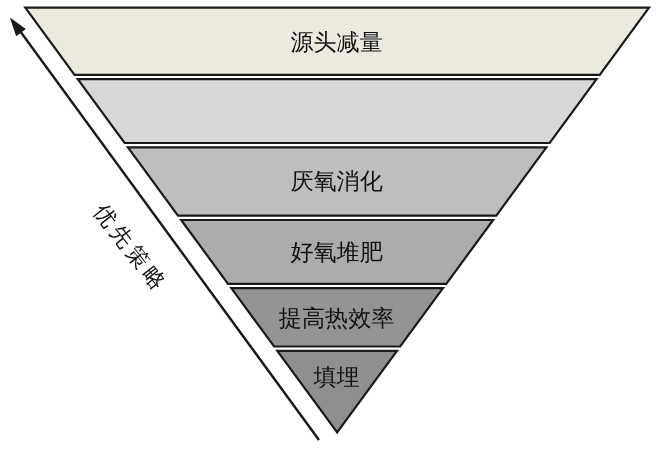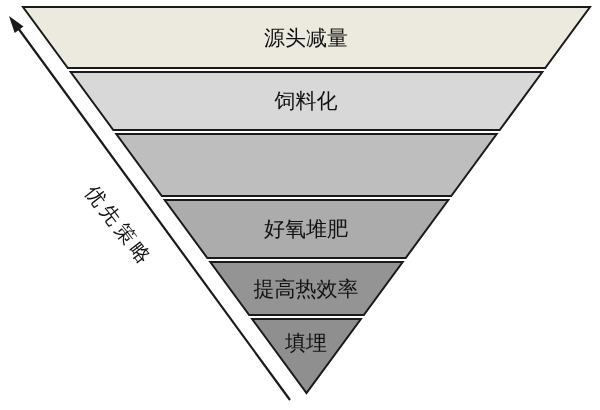--- a/index.html
+++ b/index.html
@@ -86,23 +86,23 @@
     <polygon class="band" points="116.3,134 496.7,134 451.2,196 161.8,196" fill="#BEBEBE"></polygon>
     <polygon class="band" points="164.7,200 448.3,200 405.7,258 207.3,258" fill="#ACACAC"></polygon>
     <polygon class="band" points="210.3,262 402.7,262 363.8,315 249.2,315" fill="#949494"></polygon>
     <polygon class="band" points="252.1,319 360.9,319 306.5,393" fill="#8F8F8F"></polygon>
   </svg>
 
   <div class="band-text bt-1">
     <div class="t1">源头减量</div>
   </div>
   <div class="band-text bt-2">
-    <div class="t1">饲料化</div>
   </div>
   <div class="band-text bt-3">
+    <div class="t1">厌氧消化</div>
   </div>
   <div class="band-text bt-4">
     <div class="t1">好氧堆肥</div>
   </div>
   <div class="band-text bt-5">
     <div class="t2">提高热效率</div>
   </div>
   <div class="band-text bt-6">
     <div class="t1">填埋</div>
   </div>

